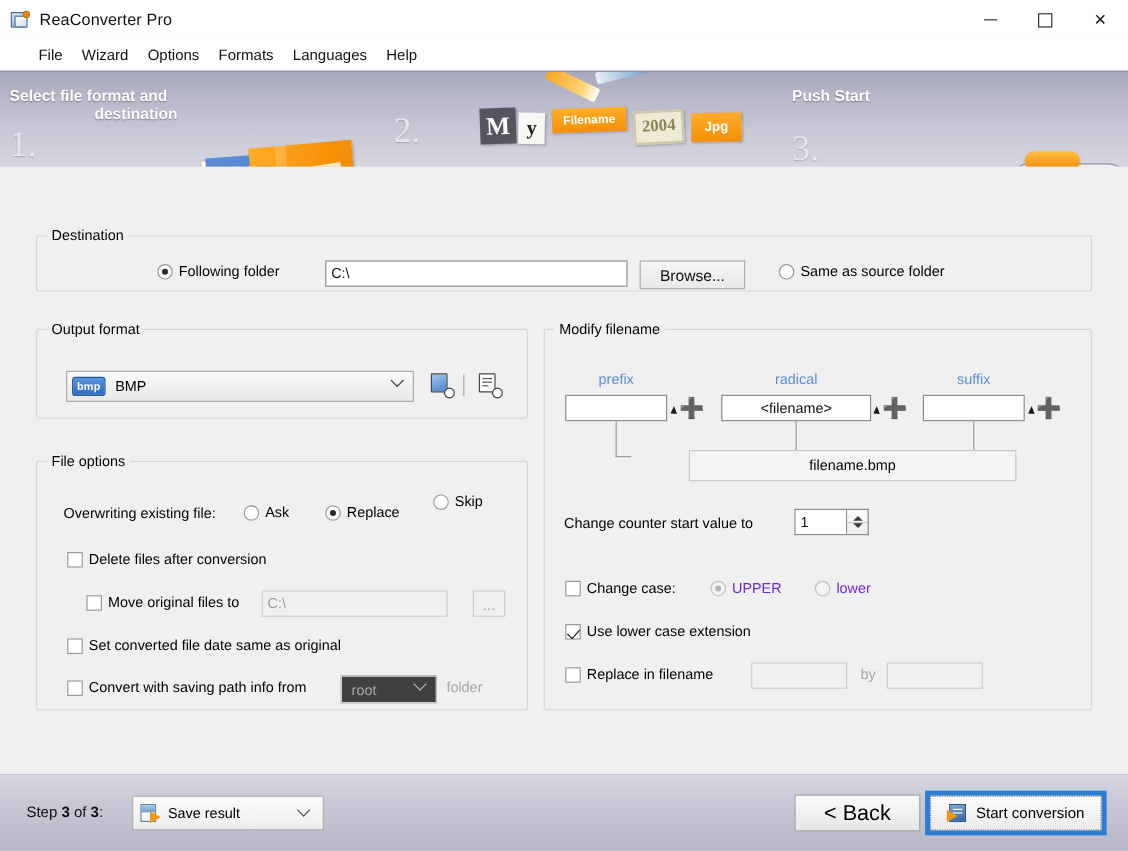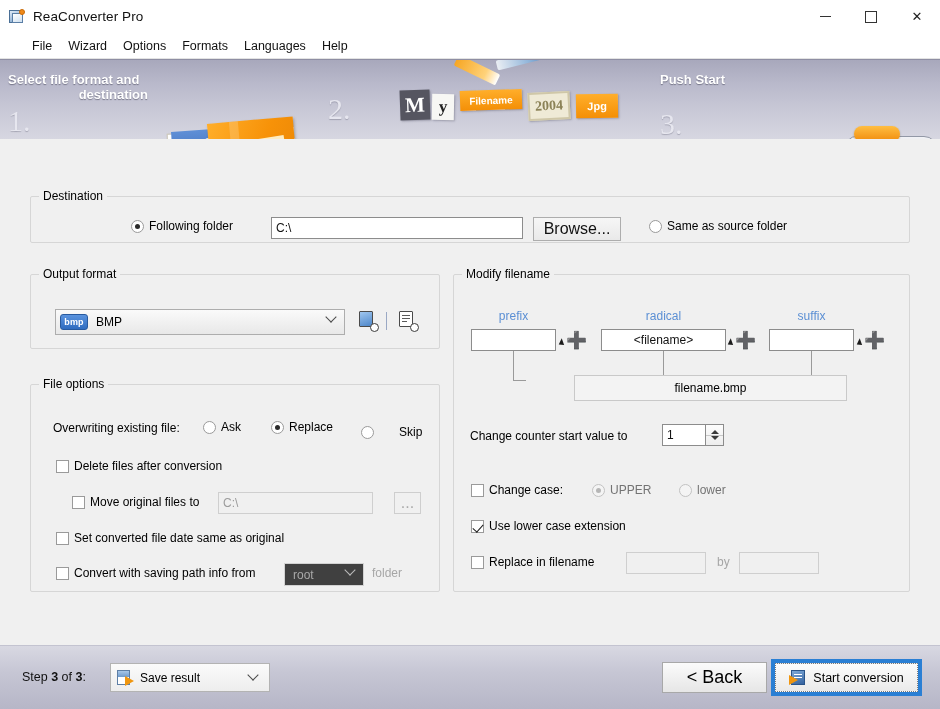--- a/index.html
+++ b/index.html
@@ -165,32 +165,32 @@
   .radio-box.dis.on::after { background:#b6b6b6; }
   .check-box {
     width:13px; height:13px; border:1px solid #9a9a9a; background:#fff;
     display:inline-block; position:relative; flex:none;
   }
   .check-box.on::after {
     content:""; position:absolute; left:3px; top:1px; width:5px; height:9px;
     border:solid #1b1b1b; border-width:0 1.6px 1.6px 0; transform:rotate(42deg);
   }
   .lbl { margin-left:5px; }
-  .lbl.dis { color:#737373; }
+  .lbl.dis { color:#6d28d9; }
 
   input[type=text] {
     border:1px solid #8c8c8c; background:#fff; height:22px; padding:0 4px;
     font-family:"Liberation Sans", sans-serif; font-size:12px; color:#111;
     outline:none;
   }
   input[type=text].dis { background:#f0f0f0; border-color:#cfcfcf; color:#9c9c9c; }
 
   .btn {
     border:1px solid #adadad; background:linear-gradient(180deg,#f6f6f6,#e9e9e9);
-    height:24px; font-size:16px; color:#111; display:inline-flex;
+    height:24px; font-size:13px; color:#111; display:inline-flex;
     align-items:center; justify-content:center; font-family:"Liberation Sans",sans-serif;
   }
   .btn.sm { border-color:#cecece; background:#f0f0f0; color:#aaa; }
 
   .combo {
     border:1px solid #adadad; background:linear-gradient(180deg,#fafafa,#e8e8e8);
     height:26px; display:flex; align-items:center; position:relative; padding-left:4px;
   }
   .combo .arrow {
     position:absolute; right:9px; top:50%; margin-top:-2px;
@@ -416,21 +416,21 @@
 
     <span style="position:absolute; left:22px; top:30px;">Overwriting existing file:</span>
     <div class="rad" style="position:absolute; left:172px; top:29px;">
       <span class="radio-box"></span>
       <span class="lbl">Ask</span>
     </div>
     <div class="rad" style="position:absolute; left:240px; top:29px;">
       <span class="radio-box on"></span>
       <span class="lbl">Replace</span>
     </div>
-    <div class="rad" style="position:absolute; left:330px; top:34px;gap:20px;">
+    <div class="rad" style="position:absolute; left:330px; top:20px;">
       <span class="radio-box"></span>
       <span class="lbl">Skip</span>
     </div>
 
     <div class="chk" style="position:absolute; left:25px; top:68px;">
       <span class="check-box"></span>
       <span class="lbl">Delete files after conversion</span>
     </div>
 
     <div class="chk" style="position:absolute; left:25px; top:104px;padding-left:16px;">

